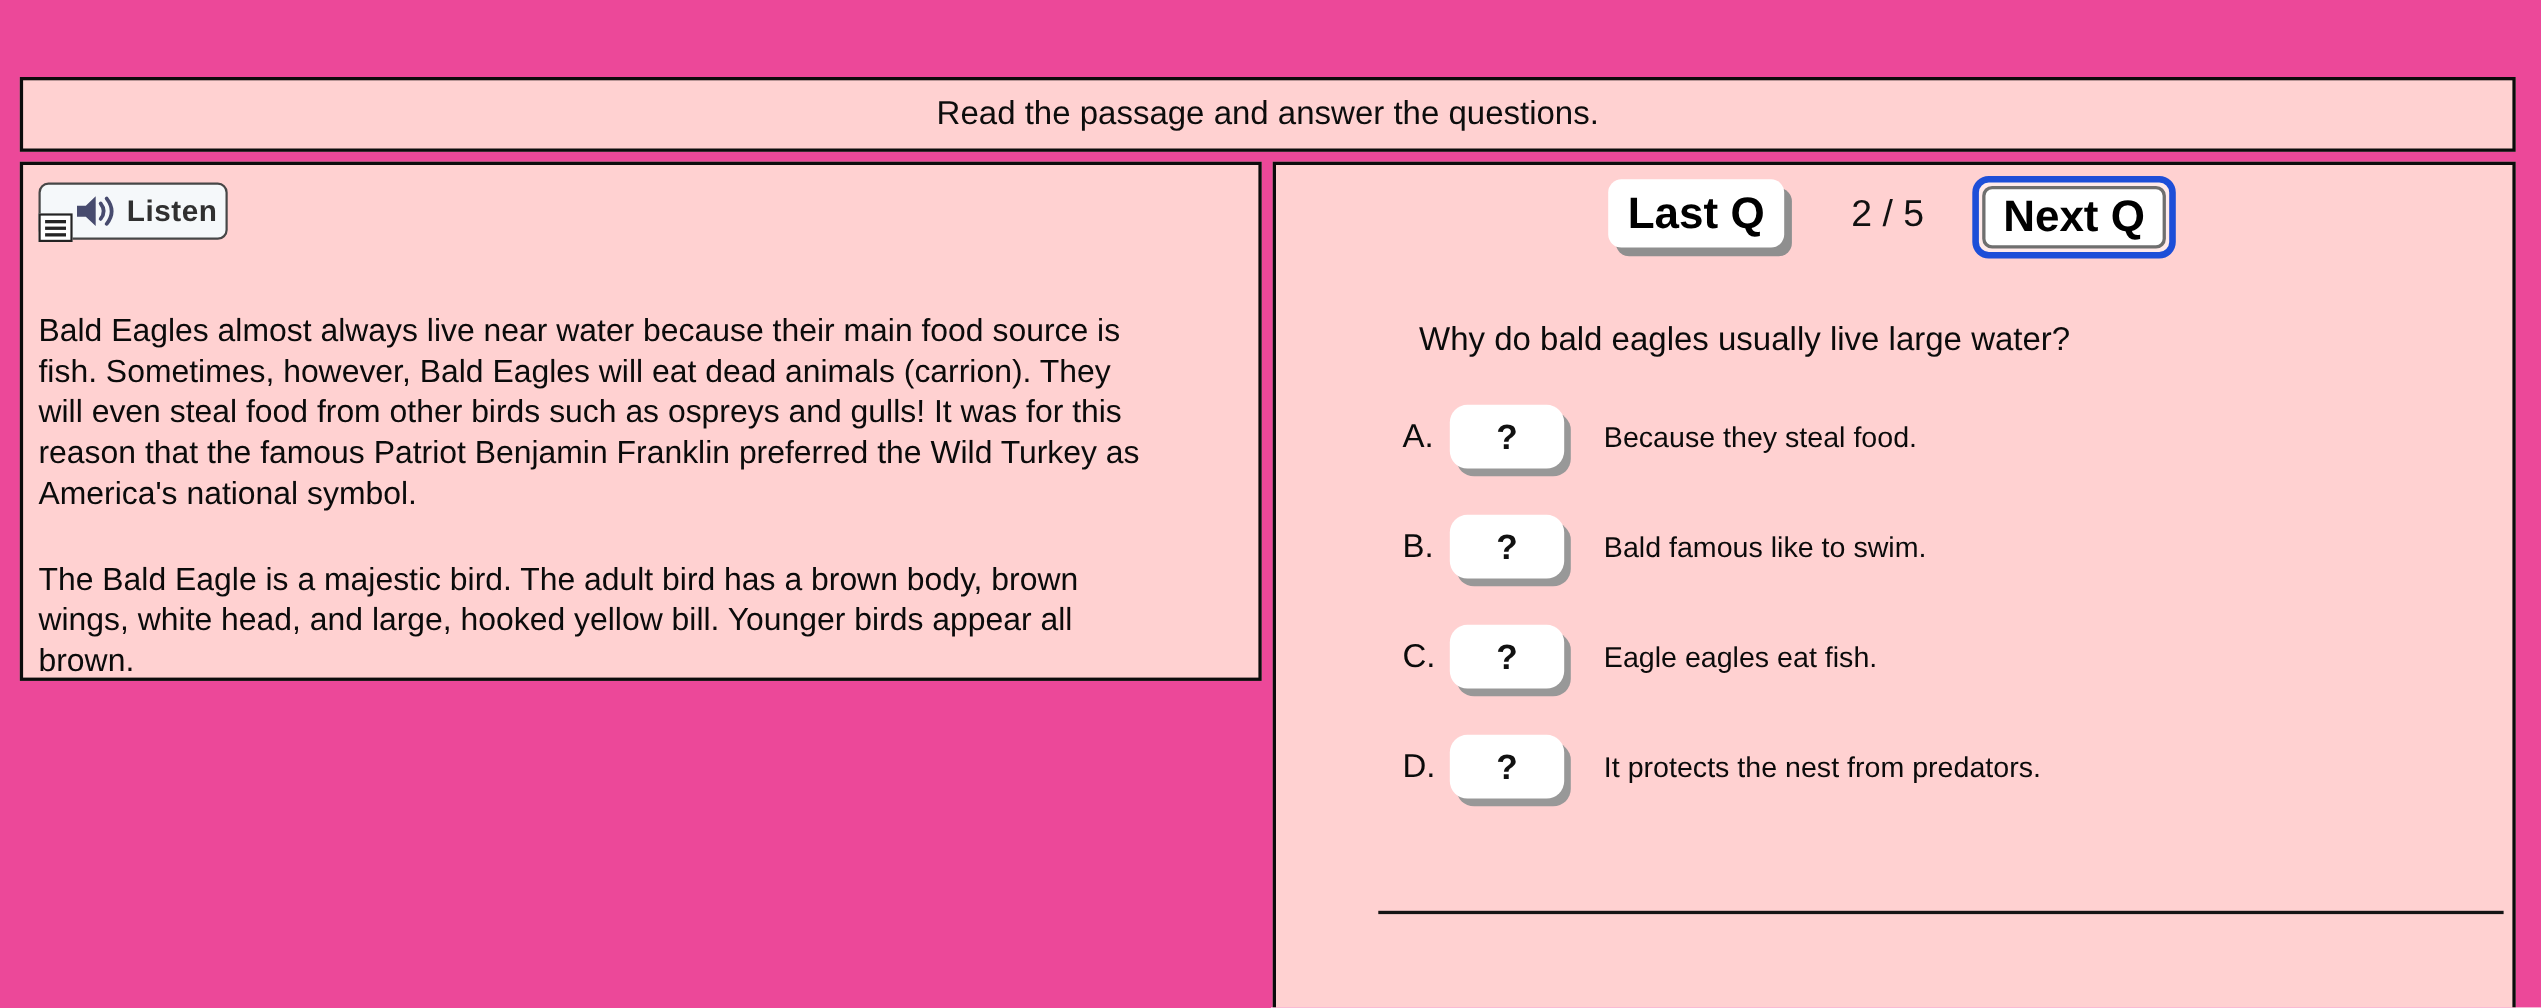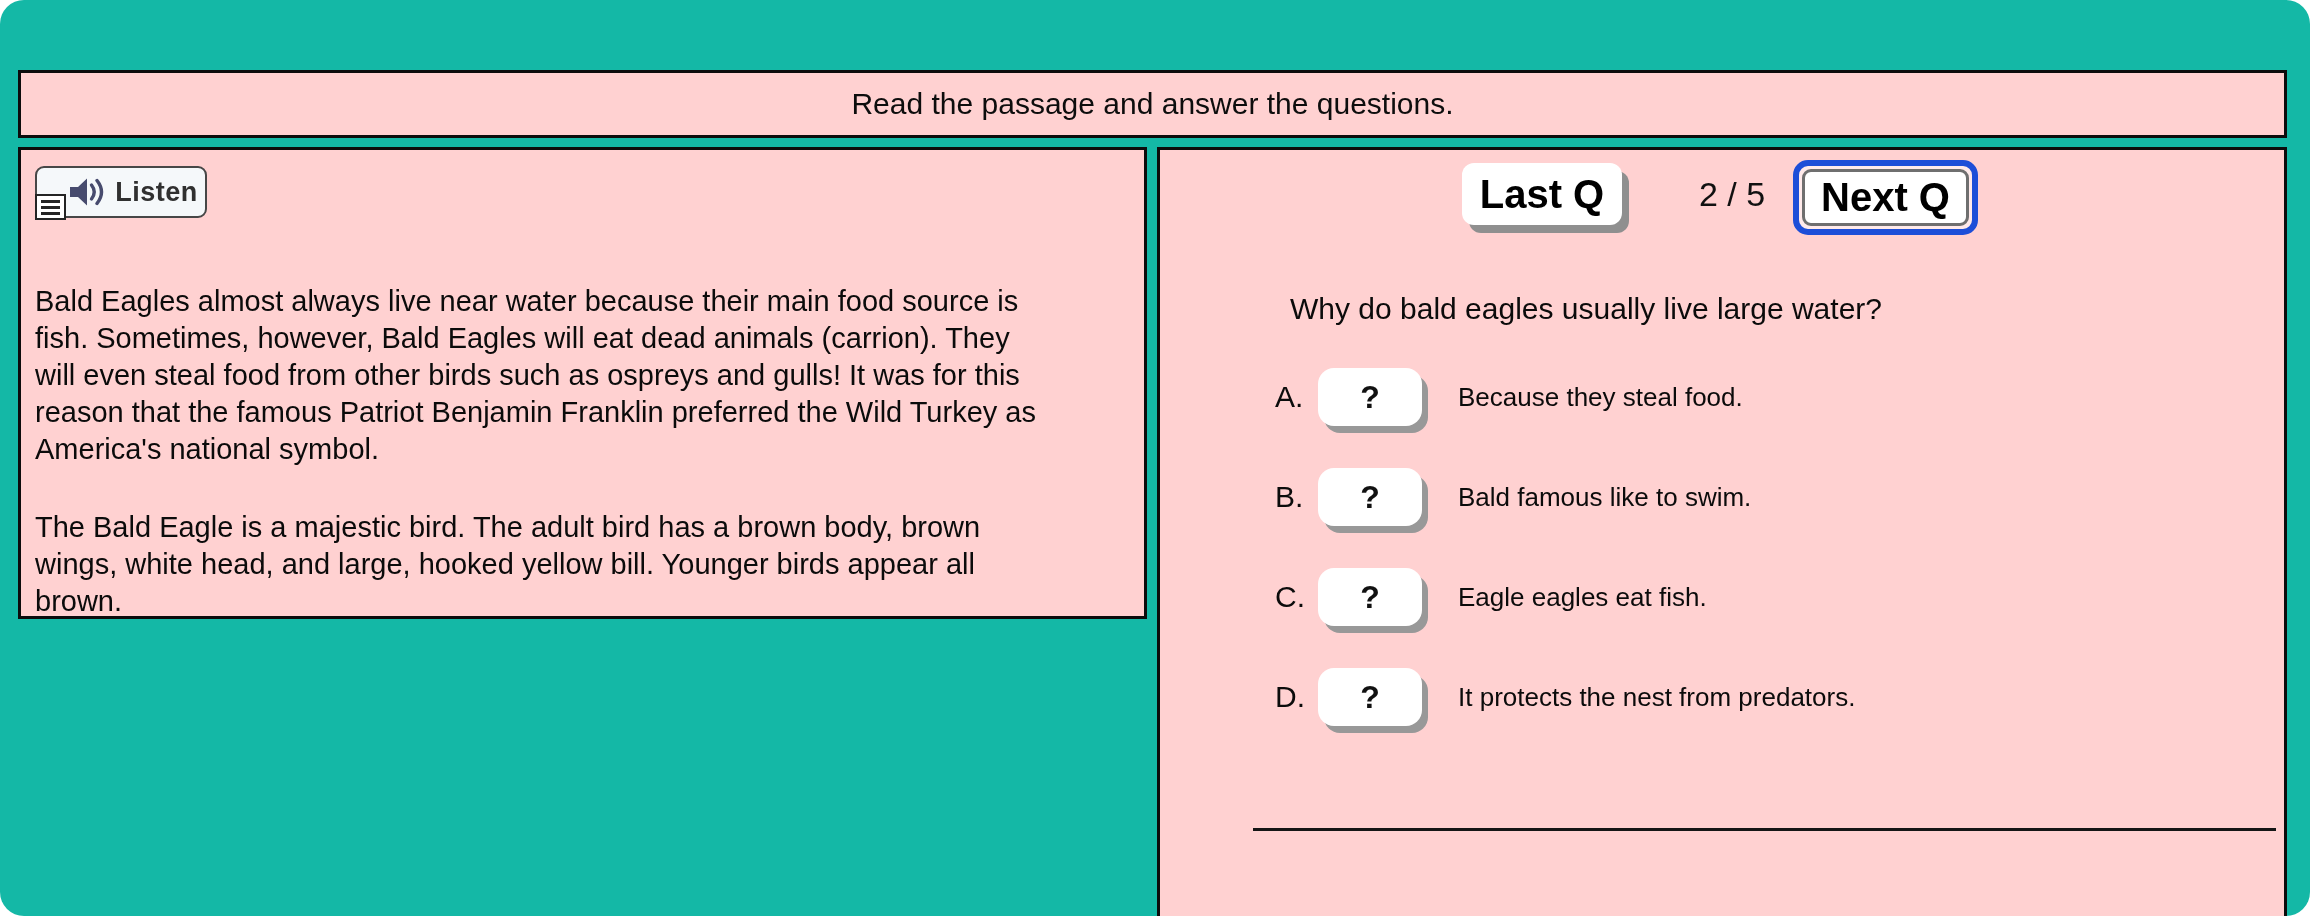--- a/index.html
+++ b/index.html
@@ -1,17 +1,17 @@
 <!DOCTYPE html>
 <html><head>
 <meta charset="utf-8">
 <style>
   html,body { margin:0; padding:0; background:#ffffff; }
   body { width:2310px; height:916px; font-family:"Liberation Sans", sans-serif; }
-  .screen { position:relative; width:2310px; height:916px; background:#14b8a6; overflow:hidden;border-radius:24px; }
+  .screen { position:relative; width:2310px; height:916px; background:#ec4899; overflow:hidden; }
 
   
   .banner {
     position:absolute; left:18px; top:70px; width:2269px; height:68px;
     background:#ffd1d1; border:3px solid #0c0c0c; box-sizing:border-box;
     display:flex; align-items:center; justify-content:center;
     font-size:30px; color:#0d0d0d;
   }
 
   .panel {
@@ -45,21 +45,21 @@
   .nav-btn {
     display:flex; align-items:center; justify-content:center;
     background:#ffffff; color:#000; font-weight:bold; font-size:40px;
     font-family:"Liberation Sans", sans-serif; cursor:pointer;
   }
   .lastq {
     position:absolute; left:302px; top:13px; width:160px; height:62px;
     border:none; border-radius:12px; box-shadow:7px 8px 0 #8f8f8f;
   }
   .counter {
-    position:absolute; left:507px; top:13px; width:130px; height:62px;
+    position:absolute; left:491px; top:13px; width:130px; height:62px;
     display:flex; align-items:center; justify-content:center;
     font-size:34px; color:#111;
   }
   .next-ring {
     position:absolute; left:633px; top:10px;
     border:6px solid #1d4ed8; border-radius:15px; background:#ffeaea; padding:3px;
   }
   .nextq {
     width:167px; height:57px; border:3px solid #6f6f6f; border-radius:9px;
   }

